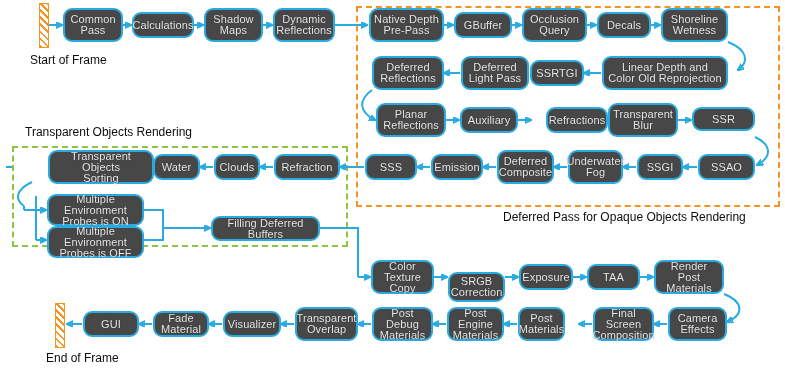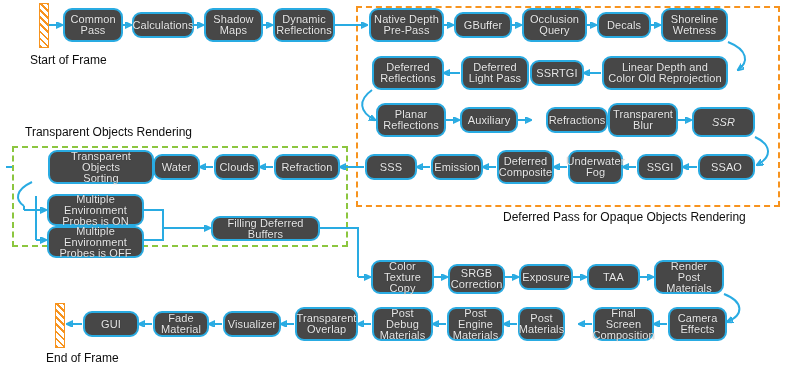--- a/index.html
+++ b/index.html
@@ -193,40 +193,40 @@
 
   <div class="node" style="left:602px; top:56px; width:126px; height:34px;">Linear Depth and<br>Color Old Reprojection</div>
   <div class="node" style="left:530px; top:60px; width:54px; height:26px;">SSRTGI</div>
   <div class="node" style="left:461px; top:56px; width:68px; height:34px;">Deferred<br>Light Pass</div>
   <div class="node" style="left:372px; top:56px; width:72px; height:34px;">Deferred<br>Reflections</div>
 
   <div class="node" style="left:376px; top:103px; width:70px; height:34px;">Planar<br>Reflections</div>
   <div class="node" style="left:460px; top:107px; width:58px; height:26px;">Auxiliary</div>
   <div class="node" style="left:532px; top:107px; width:62px; height:26px;margin-left:14px;">Refractions</div>
   <div class="node" style="left:608px; top:103px; width:70px; height:34px;">Transparent<br>Blur</div>
-  <div class="node" style="left:692px; top:107px; width:63px; height:30px;font-style:italic;">SSR</div>
+  <div class="node" style="left:692px; top:107px; width:63px; height:24px;">SSR</div>
 
   <div class="node" style="left:698px; top:154px; width:57px; height:26px;">SSAO</div>
   <div class="node" style="left:637px; top:154px; width:46px; height:26px;">SSGI</div>
   <div class="node" style="left:568px; top:150px; width:55px; height:34px;">Underwater<br>Fog</div>
   <div class="node" style="left:497px; top:150px; width:57px; height:34px;">Deferred<br>Composite</div>
   <div class="node" style="left:431px; top:154px; width:52px; height:26px;">Emission</div>
   <div class="node" style="left:365px; top:154px; width:52px; height:26px;">SSS</div>
 
   <div class="node" style="left:274px; top:154px; width:66px; height:26px;">Refraction</div>
   <div class="node" style="left:214px; top:154px; width:46px; height:26px;">Clouds</div>
   <div class="node" style="left:153px; top:154px; width:47px; height:26px;">Water</div>
   <div class="node" style="left:48px; top:150px; width:106px; height:34px;">Transparent Objects<br>Sorting</div>
 
   <div class="node" style="left:47px; top:194px; width:97px; height:32px;">Multiple Environment<br>Probes is ON</div>
   <div class="node" style="left:47px; top:226px; width:97px; height:32px;">Multiple Environment<br>Probes is OFF</div>
   <div class="node" style="left:211px; top:216px; width:109px; height:25px;">Filling Deferred Buffers</div>
 
   <div class="node" style="left:371px; top:260px; width:63px; height:34px;">Color Texture<br>Copy</div>
-  <div class="node" style="left:448px; top:264px; width:57px; height:30px;">SRGB<br>Correction</div>
+  <div class="node" style="left:448px; top:272px; width:57px; height:30px;">SRGB<br>Correction</div>
   <div class="node" style="left:519px; top:264px; width:54px; height:26px;">Exposure</div>
   <div class="node" style="left:587px; top:264px; width:53px; height:26px;">TAA</div>
   <div class="node" style="left:654px; top:260px; width:70px; height:34px;">Render<br>Post Materials</div>
 
   <div class="node" style="left:668px; top:307px; width:59px; height:34px;">Camera<br>Effects</div>
   <div class="node" style="left:593px; top:307px; width:61px; height:34px;">Final Screen<br>Composition</div>
   <div class="node" style="left:518px; top:307px; width:47px; height:34px;">Post<br>Materials</div>
   <div class="node" style="left:447px; top:307px; width:57px; height:34px;">Post Engine<br>Materials</div>
   <div class="node" style="left:372px; top:307px; width:61px; height:34px;">Post Debug<br>Materials</div>
   <div class="node" style="left:295px; top:307px; width:63px; height:34px;">Transparent<br>Overlap</div>

